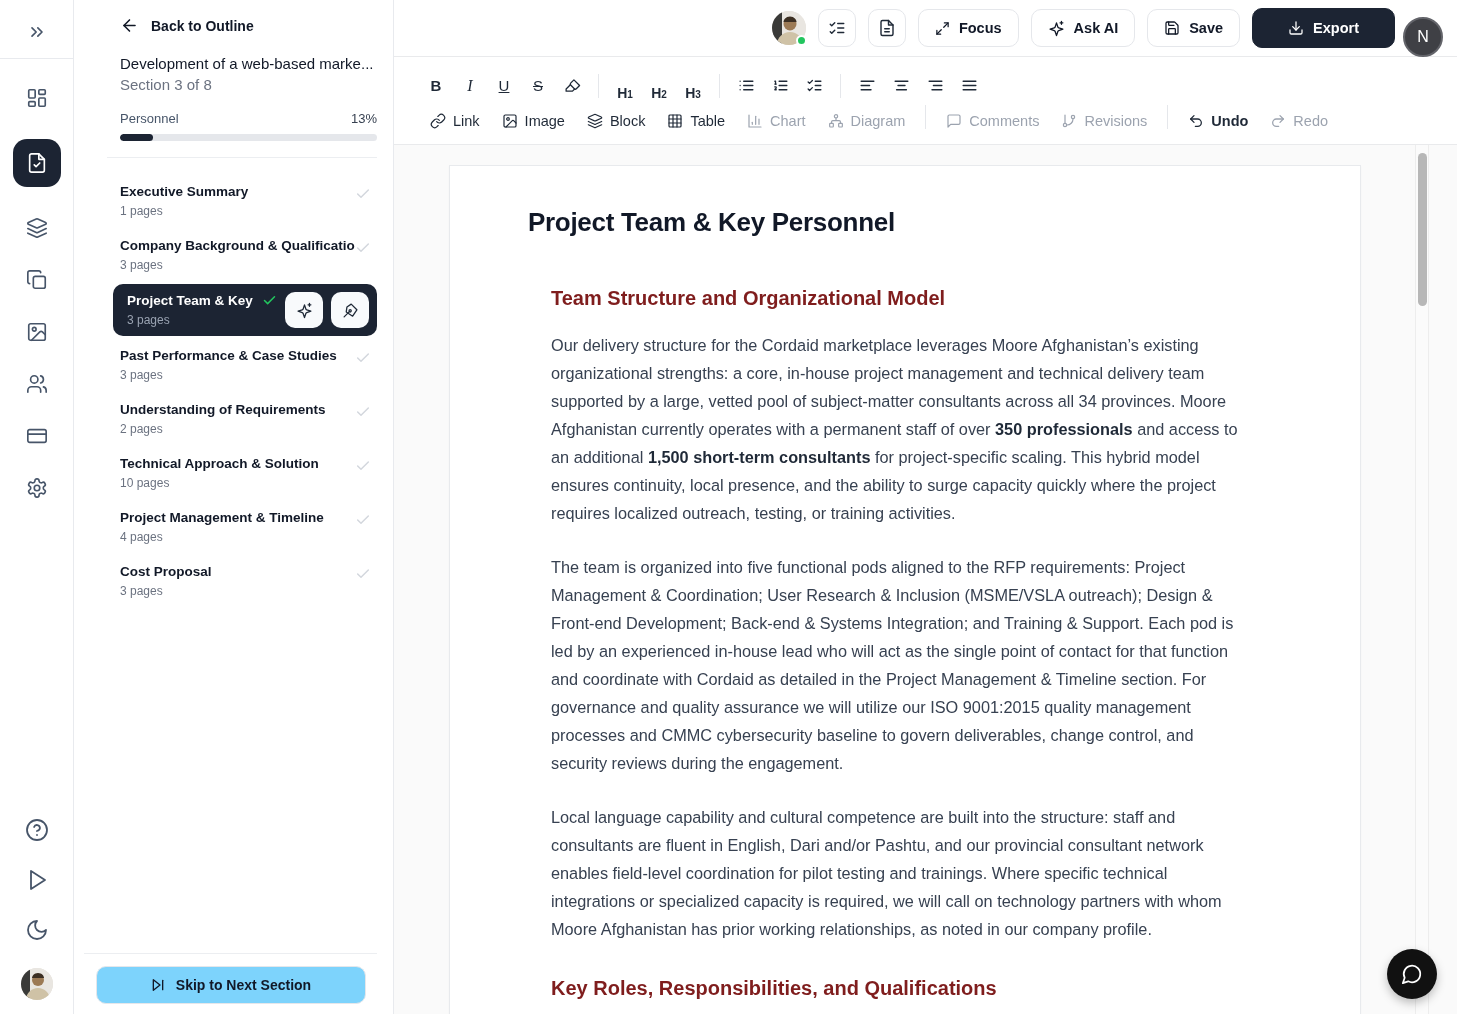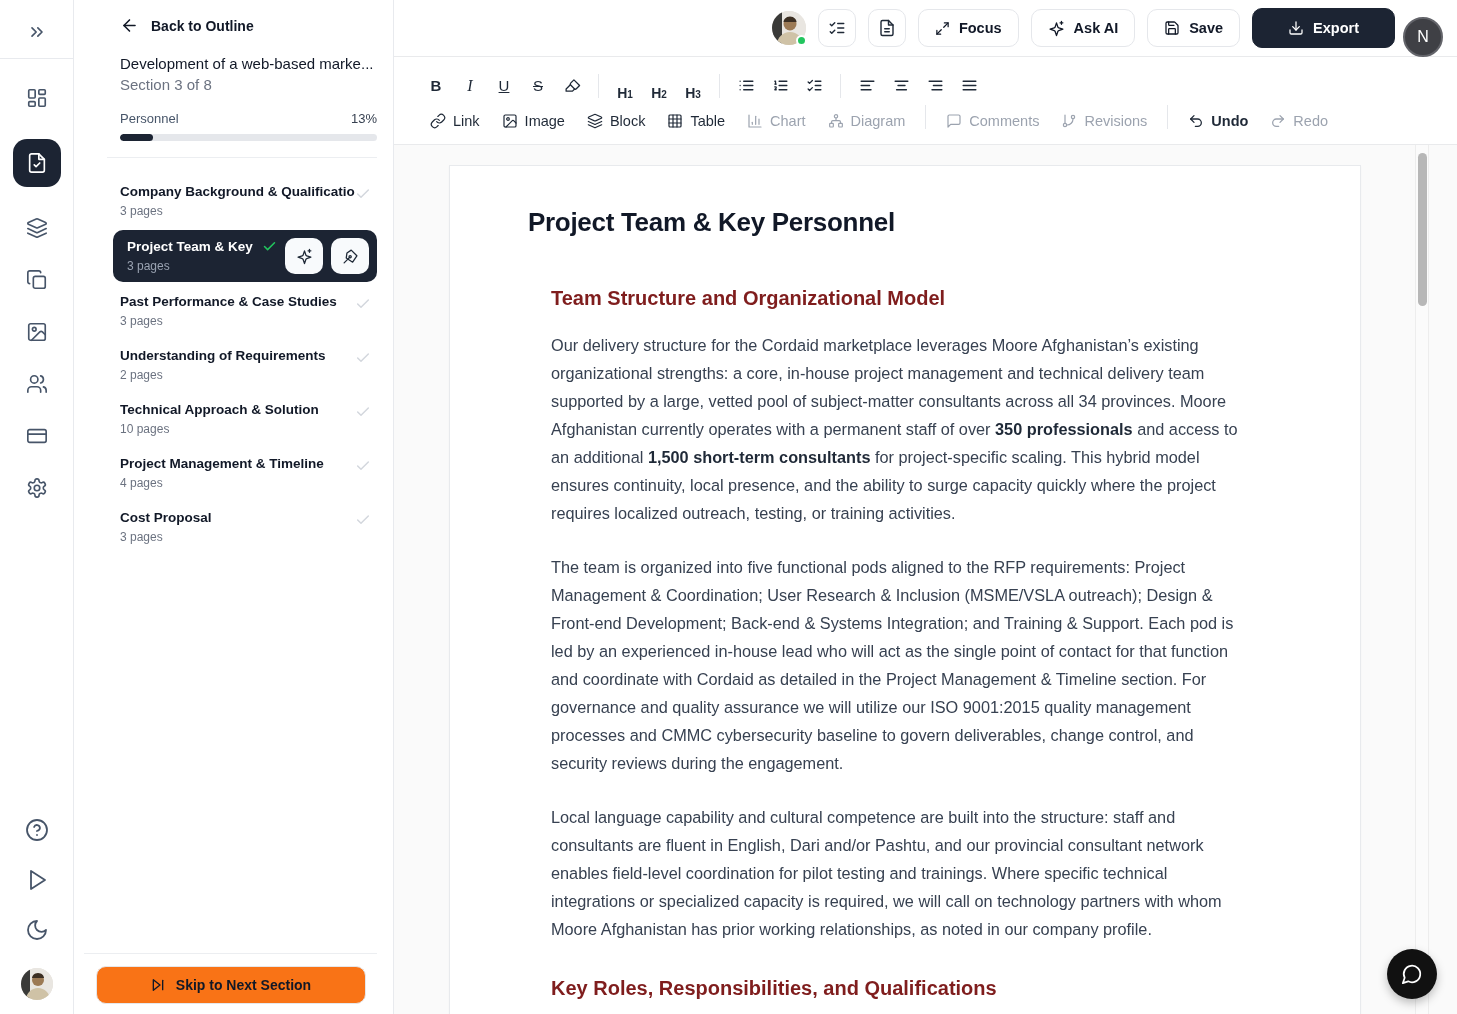--- a/index.html
+++ b/index.html
@@ -34,21 +34,21 @@
   .sec-pages { font-size:12px; color:#6b7280; margin-top:5px; }
   .sec-check { color:#d3d7dd; flex-shrink:0; margin-top:2px; }
   .sec-row.active { background:#1c2433; color:#fff; margin:2px 0 2px 6px; padding:8px 8px 8px 14px; align-items:center; }
   .sec-row.active .sec-title { color:#fff; display:inline; }
   .sec-row.active .sec-pages { color:#9aa3b2; }
   .active-title-line { display:flex; align-items:center; gap:8px; white-space:nowrap; overflow:hidden; }
   .active-check { color:#22c55e; flex-shrink:0; }
   .pill-btns { display:flex; gap:8px; margin-left:8px; }
   .pill-btn { width:38px; height:36px; border-radius:10px; background:#f8fafc; border:none; display:flex; align-items:center; justify-content:center; color:#1f2937; cursor:pointer; }
   .panel-bottom { margin-top:auto; border-top:1px solid #eceef1; padding:12px 0 10px; margin-left:-23px; margin-right:0; display:flex; justify-content:center; }
-  .skip-btn { width:270px; height:38px; border:1px solid #e5e7eb; background:#f97316; border-radius:10px; display:flex; align-items:center; justify-content:center; gap:10px; font-size:14px; font-weight:600; color:#111827; cursor:pointer; font-family:inherit; }
+  .skip-btn { width:270px; height:38px; border:1px solid #e5e7eb; background:#7dd3fc; border-radius:10px; display:flex; align-items:center; justify-content:center; gap:10px; font-size:14px; font-weight:600; color:#111827; cursor:pointer; font-family:inherit; }
 
   
   .main { flex:1; display:flex; flex-direction:column; min-width:0; position:relative; }
   .topbar { height:57px; border-bottom:1px solid #e9eaec; display:flex; align-items:center; justify-content:flex-end; gap:12px; padding-right:62px; background:#fff; }
   .avatar-top { position:relative; width:34px; height:34px; border-radius:50%; background:#e7e3dd; overflow:visible; border:none; padding:0; cursor:pointer; flex-shrink:0; }
   .avatar-top .ph { width:34px; height:34px; border-radius:50%; overflow:hidden; display:block; }
   .status-dot { position:absolute; right:-1px; bottom:-1px; width:11px; height:11px; border-radius:50%; background:#22c55e; border:2px solid #fff; }
   .tb-iconbtn { width:38px; height:38px; border:1px solid #e5e7eb; border-radius:10px; background:#fff; display:flex; align-items:center; justify-content:center; color:#1f2937; cursor:pointer; }
   .tb-btn { height:38px; border:1px solid #e5e7eb; border-radius:10px; background:#fff; display:flex; align-items:center; gap:9px; padding:0 16px; font-size:14.5px; font-weight:600; color:#111827; cursor:pointer; font-family:inherit; }
   .tb-btn.dark { background:#1c2433; color:#fff; border-color:#1c2433; height:40px; padding:0 35px; }
@@ -231,20 +231,31 @@
       </div>
       <div class="progress-track">
         <div class="progress-fill" style="width: 13%;"></div>
       </div>
     </div>
 
     <div class="panel-divider"></div>
 
     <div class="sec-list">
 
+      <div class="sec-row">
+        <div class="sec-main">
+          <div class="sec-title">Executive Summary</div>
+          <div class="sec-pages">1 pages</div>
+        </div>
+        <span class="sec-check">
+            <svg width="16" height="16" viewBox="0 0 24 24" fill="none" stroke="currentColor" stroke-width="2.2" stroke-linecap="round" stroke-linejoin="round">
+              <path d="M20 6 9 17l-5-5"></path>
+            </svg>
+          </span>
+      </div>
 
       <div class="sec-row">
         <div class="sec-main">
           <div class="sec-title">Company Background &amp; Qualifications</div>
           <div class="sec-pages">3 pages</div>
         </div>
         <span class="sec-check">
             <svg width="16" height="16" viewBox="0 0 24 24" fill="none" stroke="currentColor" stroke-width="2.2" stroke-linecap="round" stroke-linejoin="round">
               <path d="M20 6 9 17l-5-5"></path>
             </svg>

